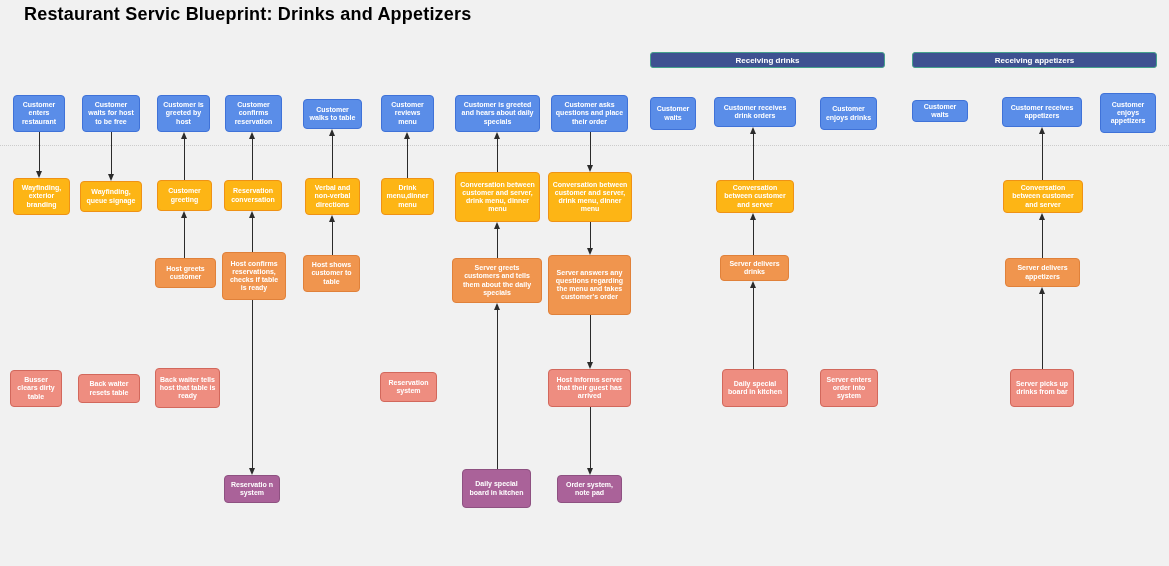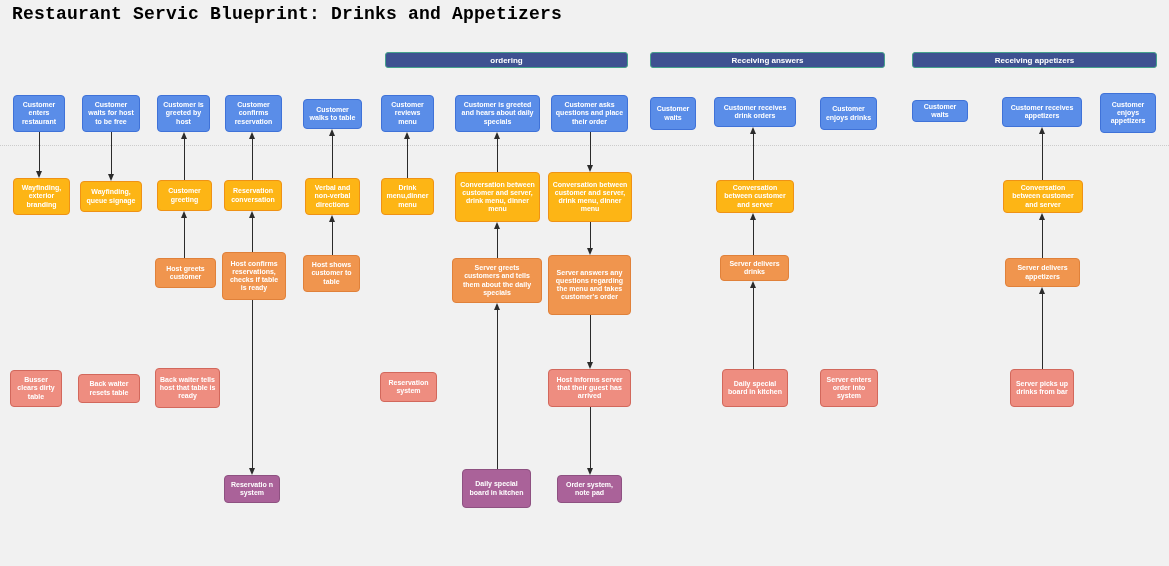--- a/index.html
+++ b/index.html
@@ -7,24 +7,23 @@
     font-family:"Liberation Sans", sans-serif;
     background:var(--background,#f1f1f1);
   }
   .canvas{
     position:relative;
     width:1169px;height:566px;
     overflow:hidden;
     background:var(--background,#f1f1f1);
   }
   .title{
-    position:absolute;left:12px;top:4px;margin:0;
+    position:absolute;left:24px;top:4px;margin:0;
     font-size:18px;font-weight:800;color:var(--title-text,#000);
     letter-spacing:0.2px;
-    font-family:Liberation Mono, monospace;
   }
   .interaction-line{
     position:absolute;left:0;width:100%;height:0;
     border-top:1px dotted var(--interaction-line,#ccc);
   }
   .phase{
     position:absolute;
     box-sizing:border-box;
     background:var(--phase-fill,#3e5191);
     border:1.5px solid var(--phase-border,#45a18c);
@@ -63,22 +62,21 @@
   .chead-up{top:0;border-bottom:7px solid var(--connector,#2b2b2b);}
   .chead-down{bottom:0;border-top:7px solid var(--connector,#2b2b2b);}
 </style>
 </head>
 <body>
 
 <div class="canvas">
   <h1 class="title">Restaurant Servic Blueprint: Drinks and Appetizers</h1>
   <div class="interaction-line" style="top: 145px;"></div>
 
-    <div class="phase" style="left: 385px; top: 52px; width: 243px; height: 16px;">ordering</div>
-    <div class="phase" style="left: 650px; top: 52px; width: 235px; height: 16px;">Receiving answers</div>
+    <div class="phase" style="left: 650px; top: 52px; width: 235px; height: 16px;">Receiving drinks</div>
     <div class="phase" style="left: 912px; top: 52px; width: 245px; height: 16px;">Receiving appetizers</div>
     <div class="node customer-actions" style="left: 13px; top: 95px; width: 52px; height: 37px;">Customer enters restaurant</div>
     <div class="node customer-actions" style="left: 82px; top: 95px; width: 58px; height: 37px;">Customer waits for host to be free</div>
     <div class="node customer-actions" style="left: 157px; top: 95px; width: 53px; height: 37px;">Customer is greeted by host</div>
     <div class="node customer-actions" style="left: 225px; top: 95px; width: 57px; height: 37px;">Customer confirms reservation</div>
     <div class="node customer-actions" style="left: 303px; top: 99px; width: 59px; height: 30px;">Customer walks to table</div>
     <div class="node customer-actions" style="left: 381px; top: 95px; width: 53px; height: 37px;">Customer reviews menu</div>
     <div class="node customer-actions" style="left: 455px; top: 95px; width: 85px; height: 37px;">Customer is greeted and hears about daily specials</div>
     <div class="node customer-actions" style="left: 551px; top: 95px; width: 77px; height: 37px;">Customer asks questions and place their order</div>
     <div class="node customer-actions" style="left: 650px; top: 97px; width: 46px; height: 33px;">Customer waits</div>

